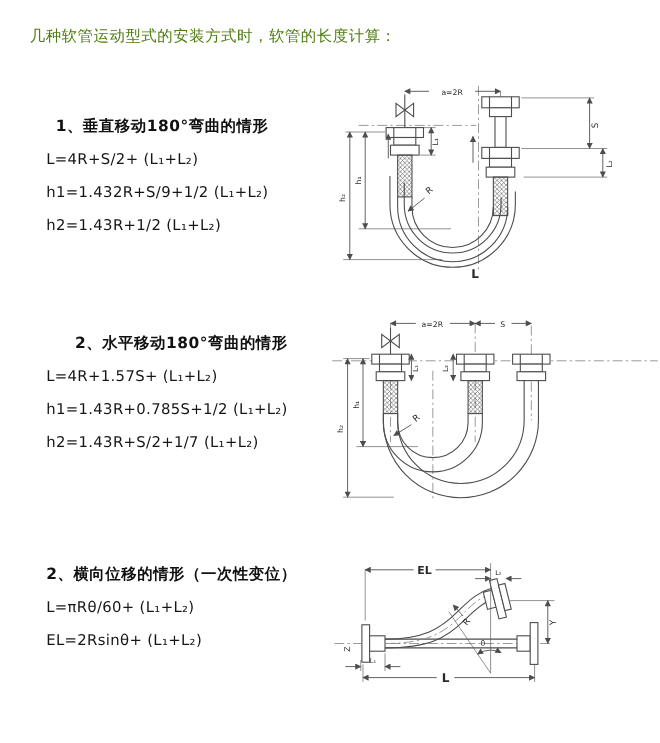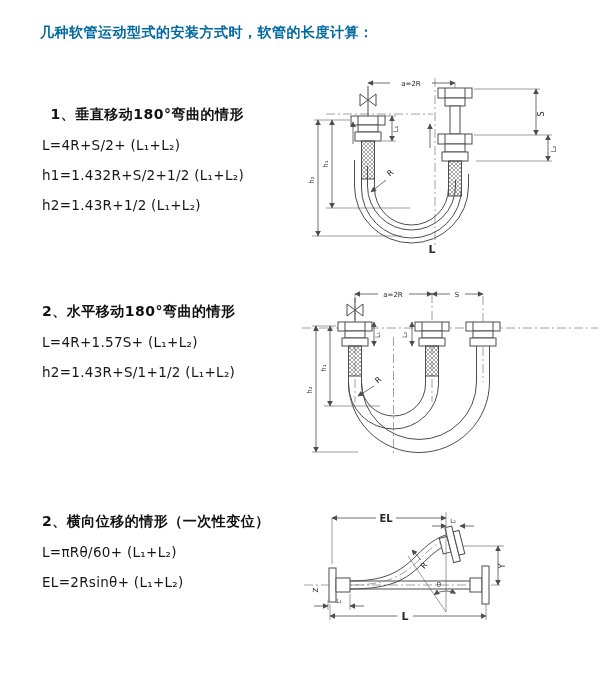--- a/index.html
+++ b/index.html
@@ -1,22 +1,22 @@
 <!DOCTYPE html>
 <html><head>
 <meta charset="utf-8">
 <style>
   html,body { margin:0; padding:0; background:#ffffff; }
   .page {
     position:relative; width:600px; height:675px; background:#ffffff;
     font-family:"DejaVu Sans","Liberation Sans",sans-serif; color:#1a1a1a; overflow:hidden;
   }
   .title {
-    position:absolute; left:40px; top:24px; font-size:14px; font-weight:bold;
-    letter-spacing:0.5px; color:#0369a1;
+    position:absolute; left:27px; top:24px; font-size:14px; font-weight:normal;
+    letter-spacing:0.5px; color:#4d7c0f;
   }
   .section { position:absolute; left:42px; }
   .section .heading { font-size:14px; font-weight:bold; color:#111; letter-spacing:0.5px;text-align:right; }
   .section .formula { margin-top:13px; font-size:13.5px; line-height:17px; color:#161616; letter-spacing:0.3px; }
   .diagram { position:absolute; }
   svg { display:block; }
   svg .ln  { stroke:#4d4d4d; fill:none; stroke-width:1; }
   svg .fl  { stroke:#4d4d4d; fill:#ffffff; stroke-width:1; }
   svg .cl  { stroke:#8c8c8c; fill:none; stroke-width:0.8; stroke-dasharray:9 3 2 3; }
   svg .dim { stroke:#4d4d4d; fill:none; stroke-width:0.8; }
@@ -26,28 +26,29 @@
 </head>
 <body>
 
 <div class="page">
 
   <div class="title">几种软管运动型式的安装方式时，软管的长度计算：</div>
 
   <div class="section" style="top:106px;">
     <div class="heading">1、垂直移动180°弯曲的情形</div>
     <div class="formula">L=4R+S/2+ (L₁+L₂)</div>
-    <div class="formula">h1=1.432R+S/2+1/2 (L₁+L₂)</div>
+    <div class="formula">h1=1.432R+S/9+1/2 (L₁+L₂)</div>
     <div class="formula">h2=1.43R+1/2 (L₁+L₂)</div>
   </div>
 
   <div class="section" style="top:303px;">
     <div class="heading">2、水平移动180°弯曲的情形</div>
     <div class="formula">L=4R+1.57S+ (L₁+L₂)</div>
-    <div class="formula">h2=1.43R+S/1+1/2 (L₁+L₂)</div>
+    <div class="formula">h1=1.43R+0.785S+1/2 (L₁+L₂)</div>
+    <div class="formula">h2=1.43R+S/2+1/7 (L₁+L₂)</div>
   </div>
 
   <div class="section" style="top:513px;">
     <div class="heading">2、横向位移的情形（一次性变位）</div>
     <div class="formula">L=πRθ/60+ (L₁+L₂)</div>
     <div class="formula">EL=2Rsinθ+ (L₁+L₂)</div>
   </div>
 
   <div class="diagram" style="left:300px; top:68px; width:290px; height:190px;">
     <svg width="290" height="190" viewBox="0 0 290 190">

